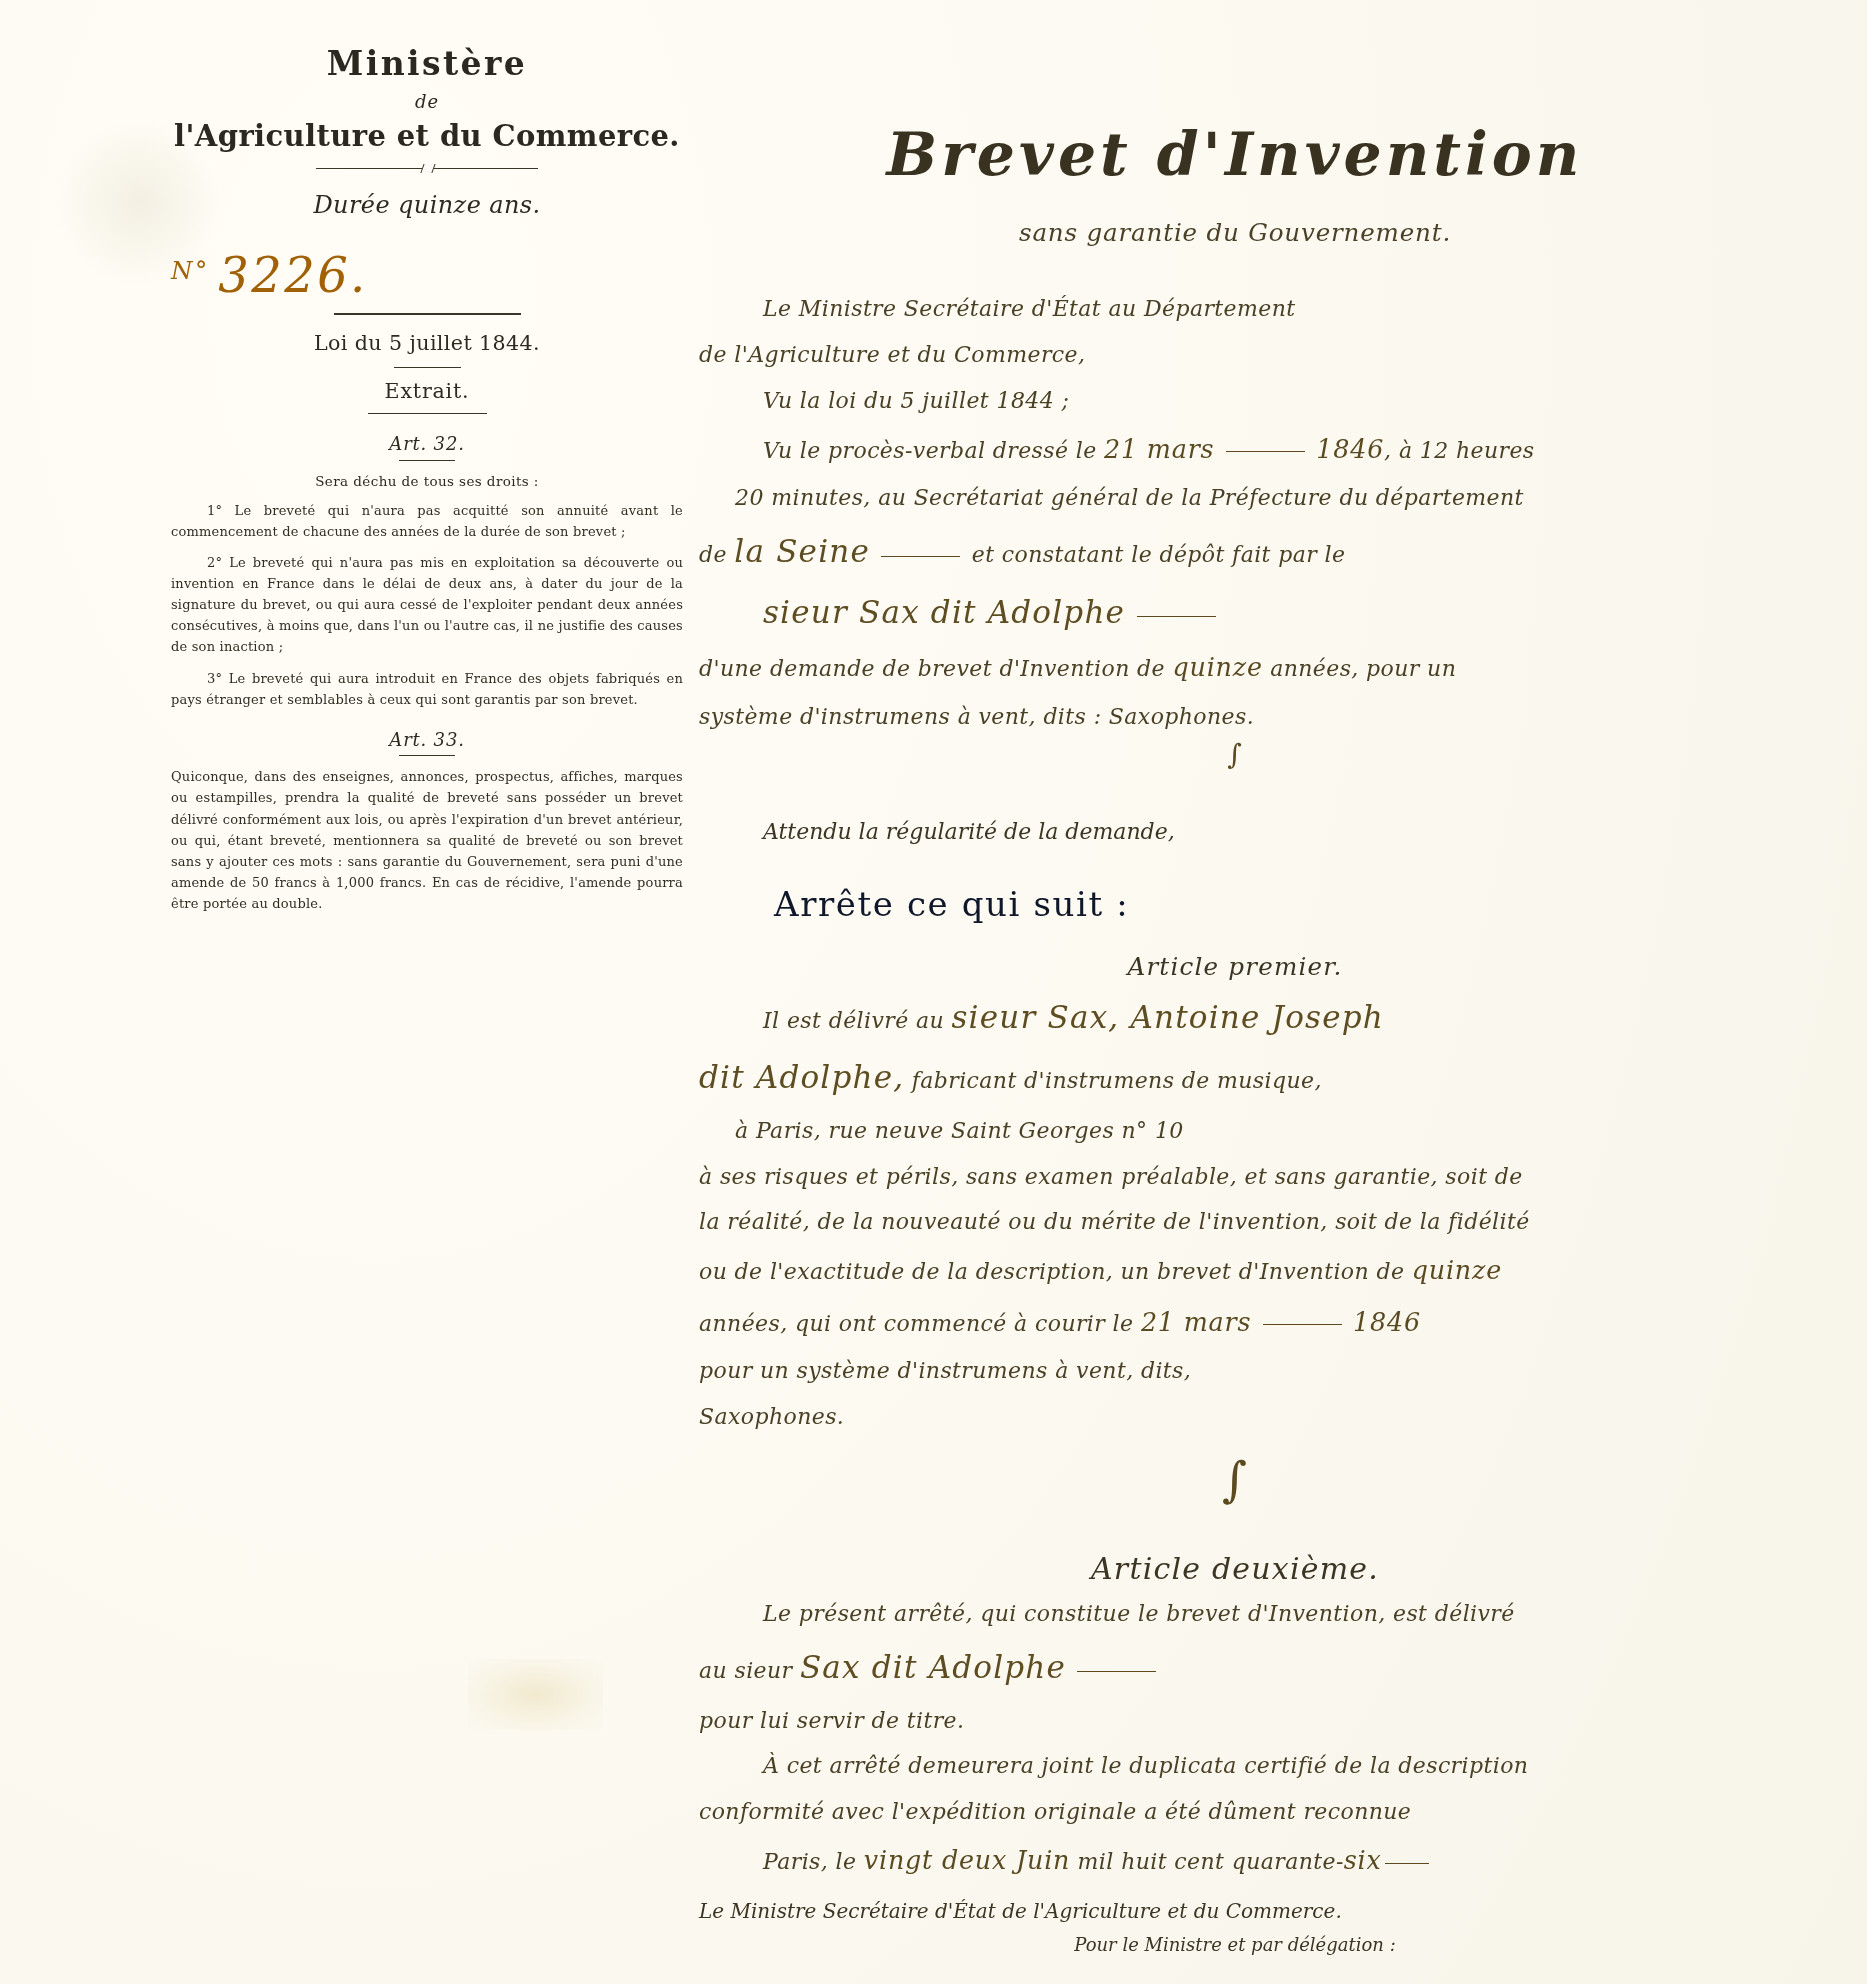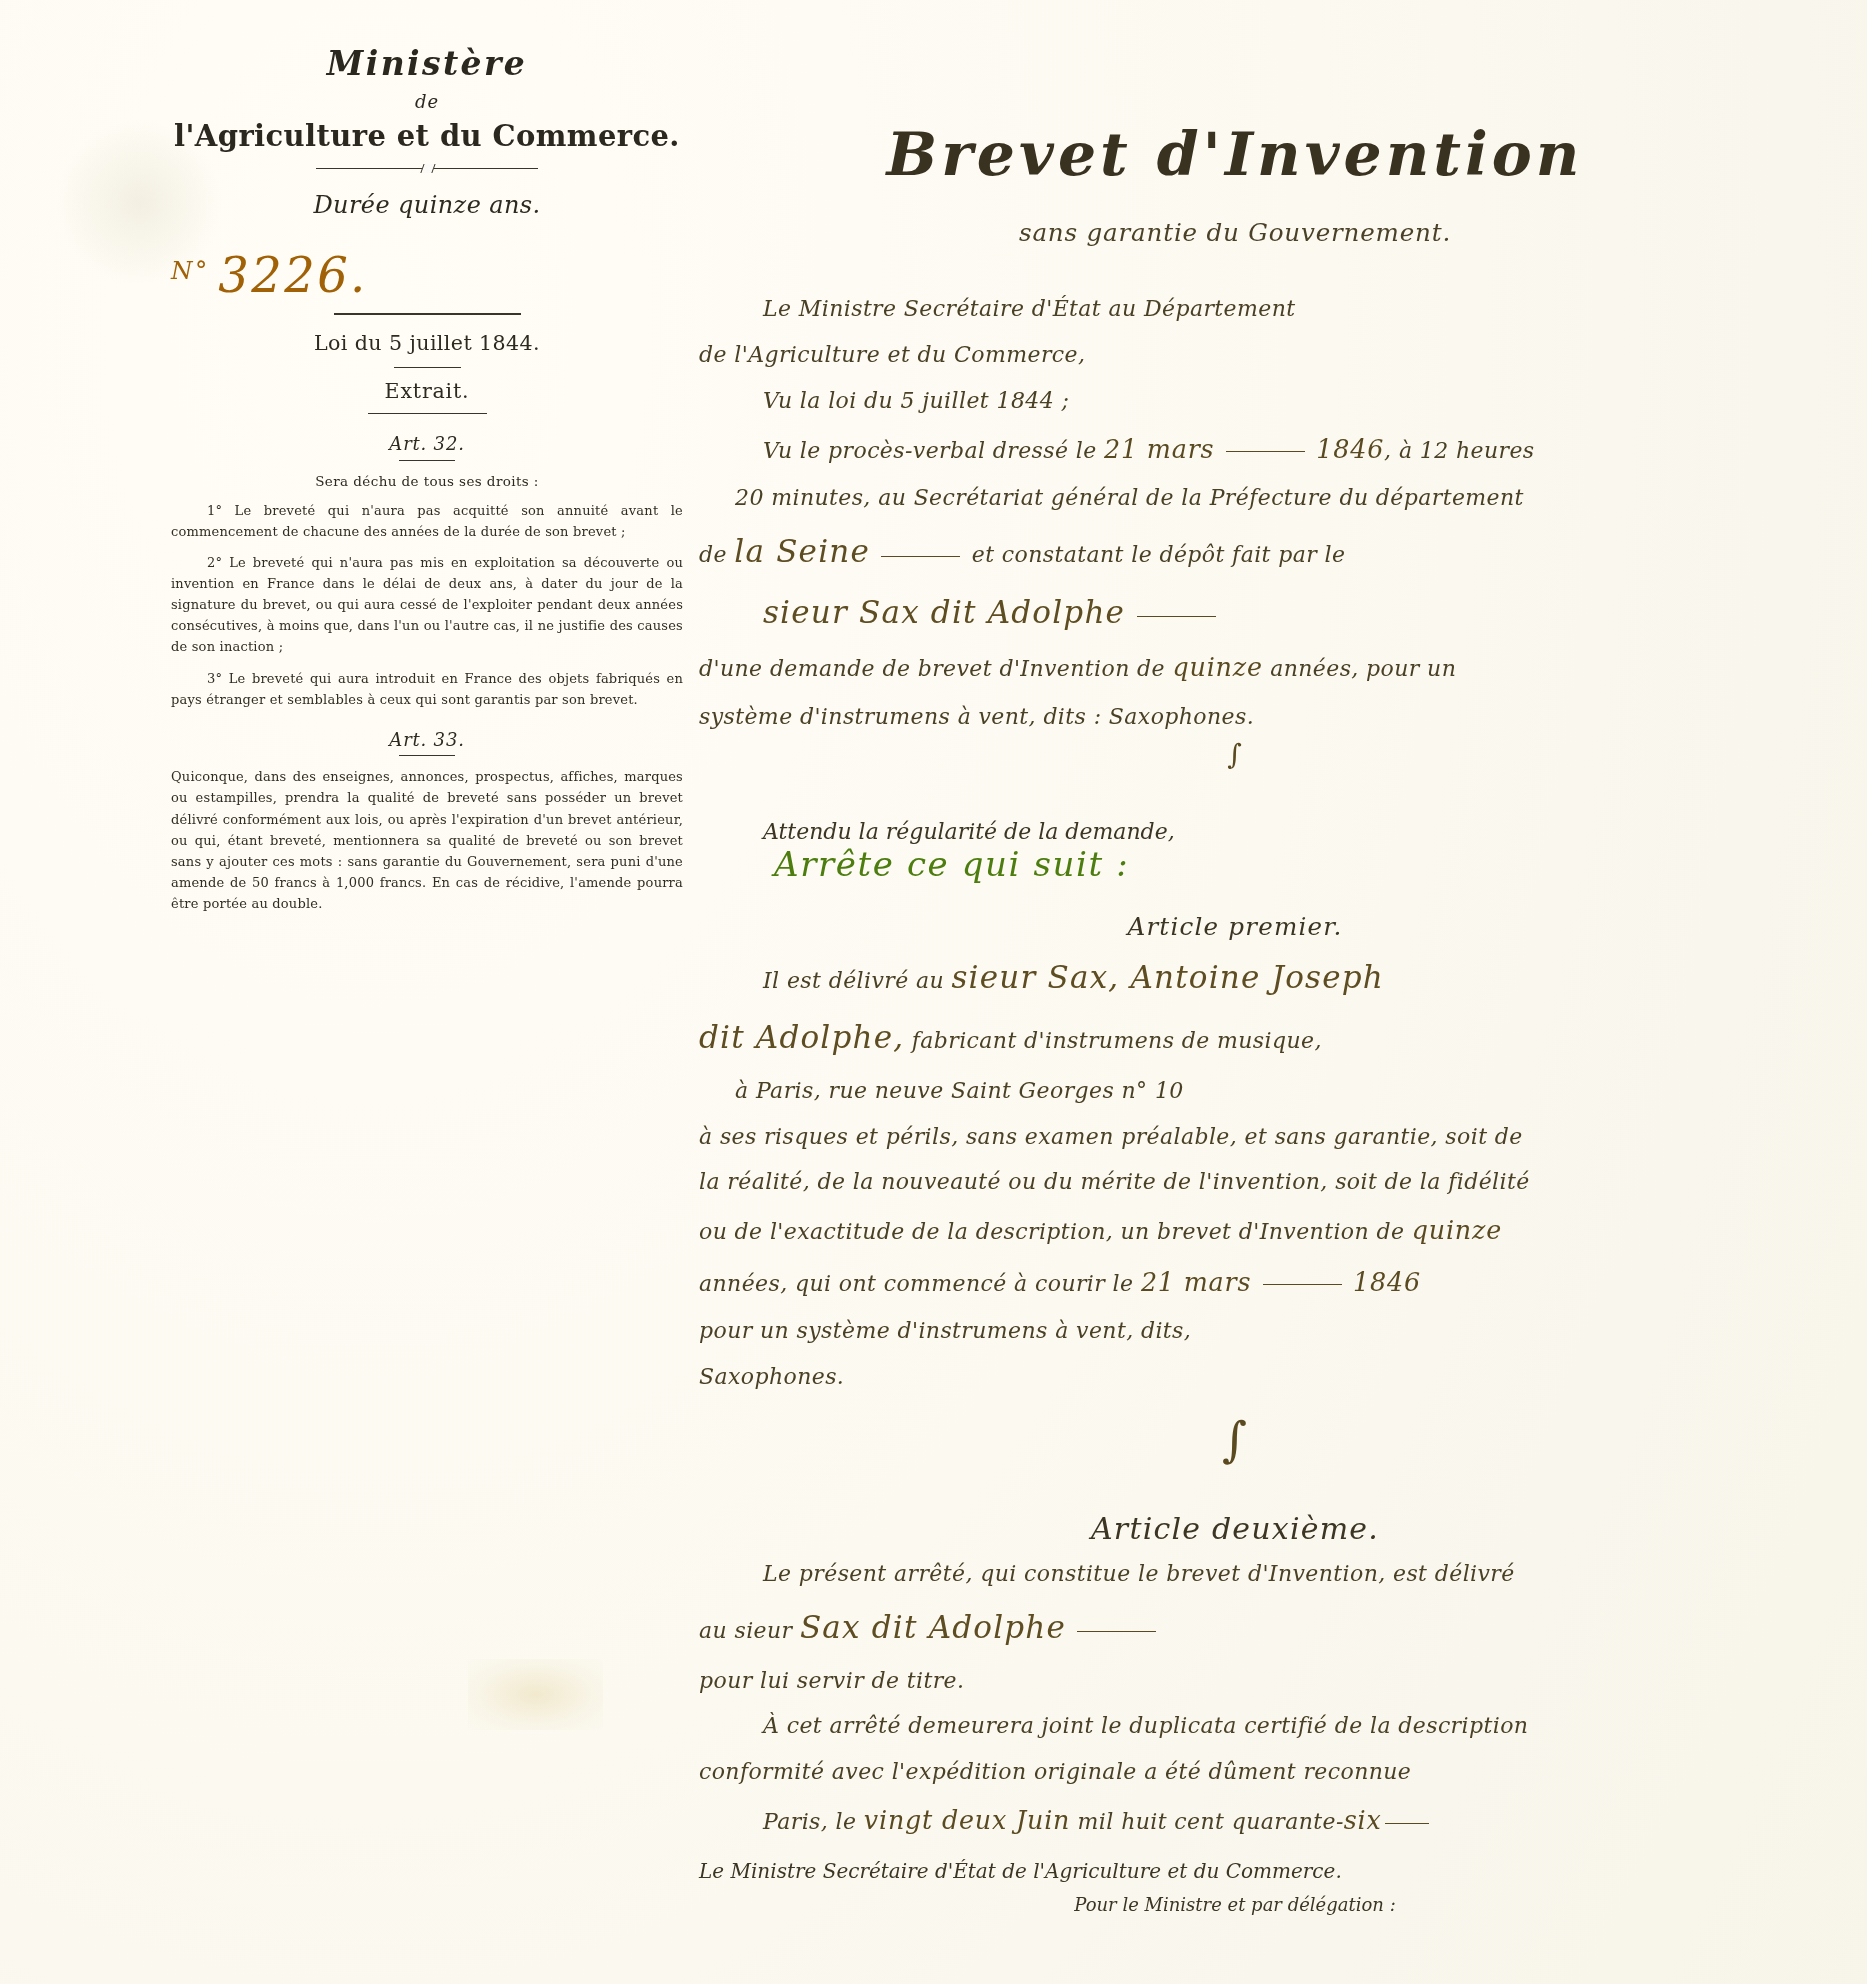--- a/index.html
+++ b/index.html
@@ -50,21 +50,20 @@
   }
   .ministere {
     text-align: center;
     font-family: "DejaVu Serif", serif;
     font-size: 34px;
     letter-spacing: 0.8px;
     color: #2b2820;
   }
   .ministere-line1 {
     font-size: 33px;
-    font-style: italic;
     font-weight: 700;
     letter-spacing: 2.4px;
   }
   .ministere-de {
     font-size: 18px;
     font-style: italic;
     margin-top: 8px;
     letter-spacing: 0.8px;
   }
   .ministere-line2 {
@@ -234,25 +233,25 @@
     letter-spacing: 0.8px;
     color: #5a4a22;
   }
   .attendu {
     margin-top: 48px;
     padding-left: 64px;
     font-size: 22px;
     font-style: italic;
   }
   .arrete {
+    margin-top: 40px;
     padding-left: 75px;
     font-size: 34px;
-    font-style: italic;
     letter-spacing: 1.6px;
-    color: #4d7c0f;
+    color: #0f172a;
   }
   .article-head {
     text-align: center;
     font-size: 24.6px;
     font-style: italic;
     margin-top: 28px;
     letter-spacing: 1.2px;
   }
   .article-head-2 {
     text-align: center;

